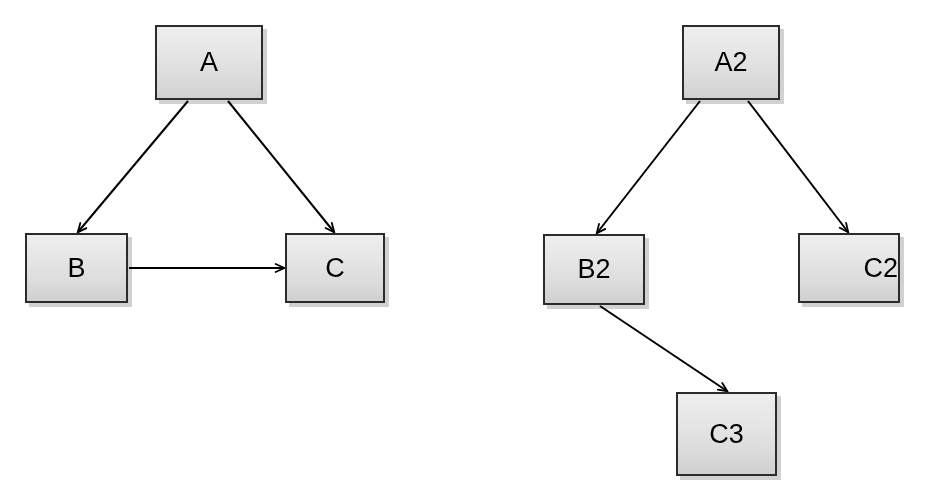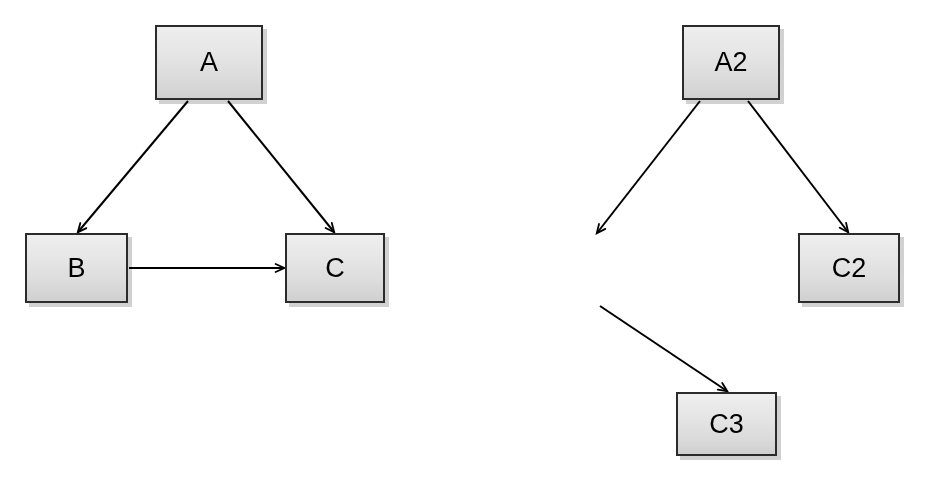--- a/index.html
+++ b/index.html
@@ -74,22 +74,25 @@
   </div>
 
   <div class="node" style="left: 285px; top: 233px; width: 100px; height: 70px;">
     <span class="node-label">C</span>
   </div>
 
   <div class="node" style="left: 670px; top: 25px; width: 98px; height: 75px; margin-left: 12px;">
     <span class="node-label">A2</span>
   </div>
 
+  <div class="node" style="left: 543px; top: 234px; width: 102px; height: 71px;">
+    <span class="node-label">B2</span>
+  </div>
 
-  <div class="node" style="left: 798px; top: 233px; width: 102px; height: 70px;">
+  <div class="node" style="left: 798px; top: 233px; width: 102px; height: 70px; justify-content: flex-end;">
     <span class="node-label">C2</span>
   </div>
 
-  <div class="node" style="left: 676px; top: 392px; width: 101px; height: 64px;">
+  <div class="node" style="left: 676px; top: 392px; width: 101px; height: 84px;">
     <span class="node-label">C3</span>
   </div>
 
 </div>
 
 </body></html>

